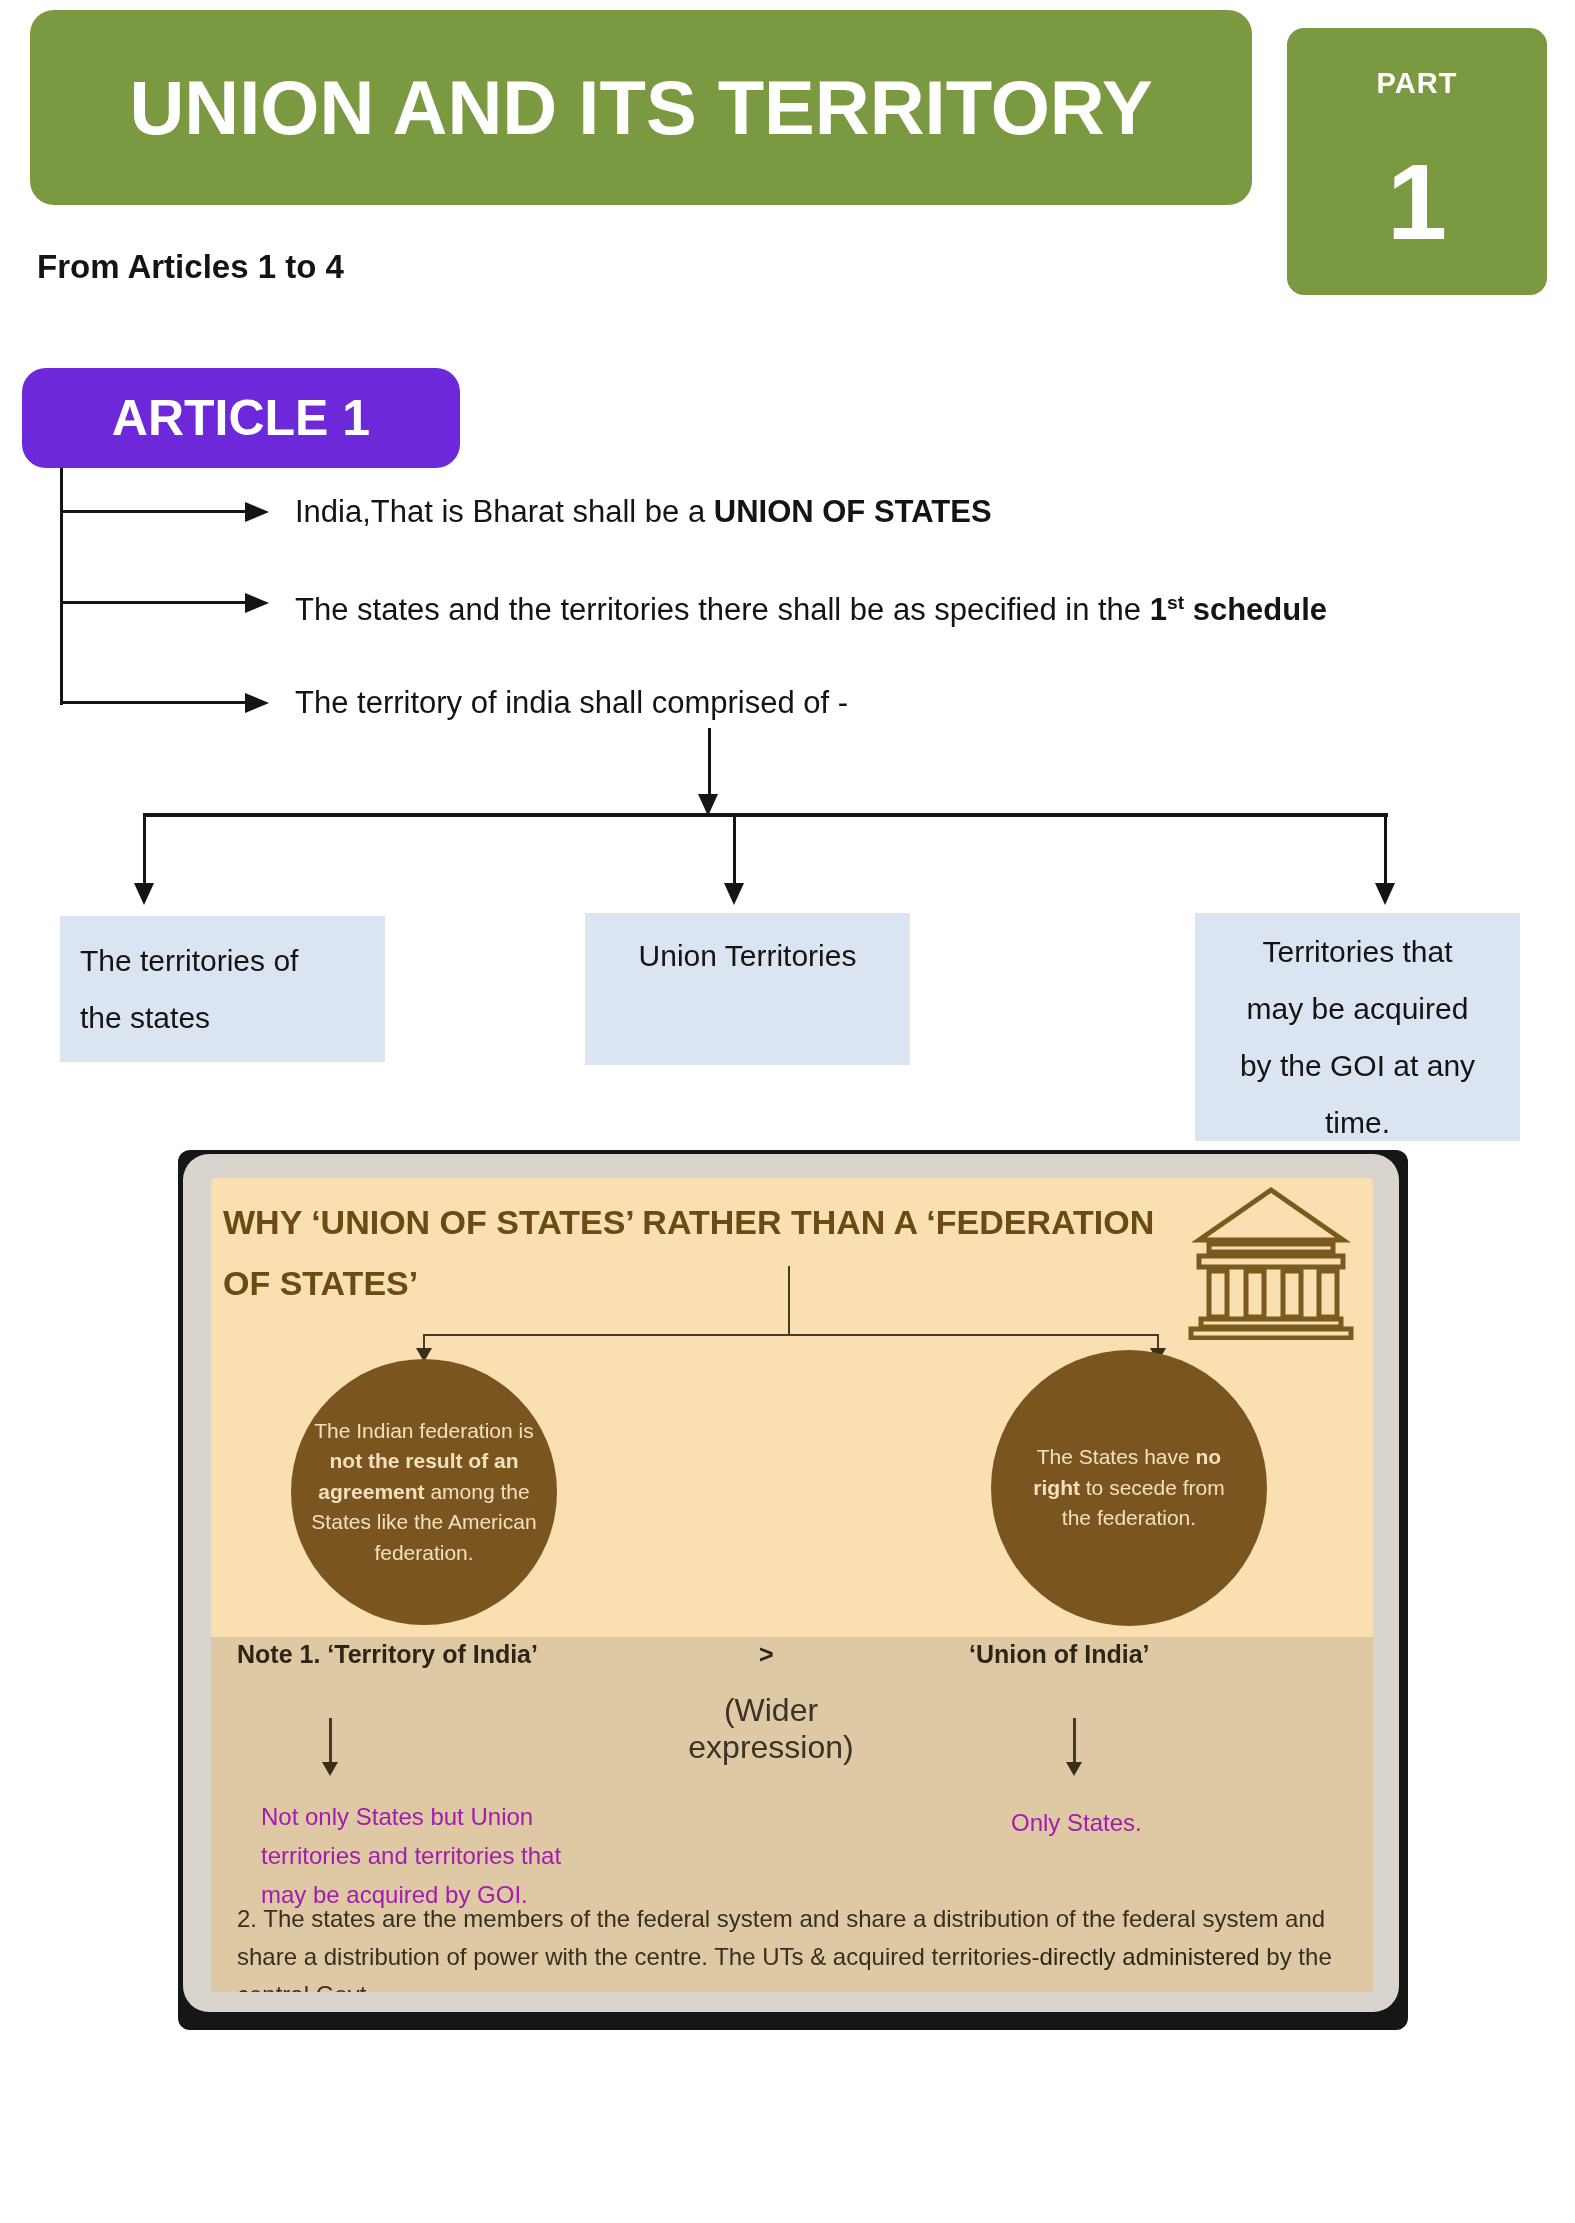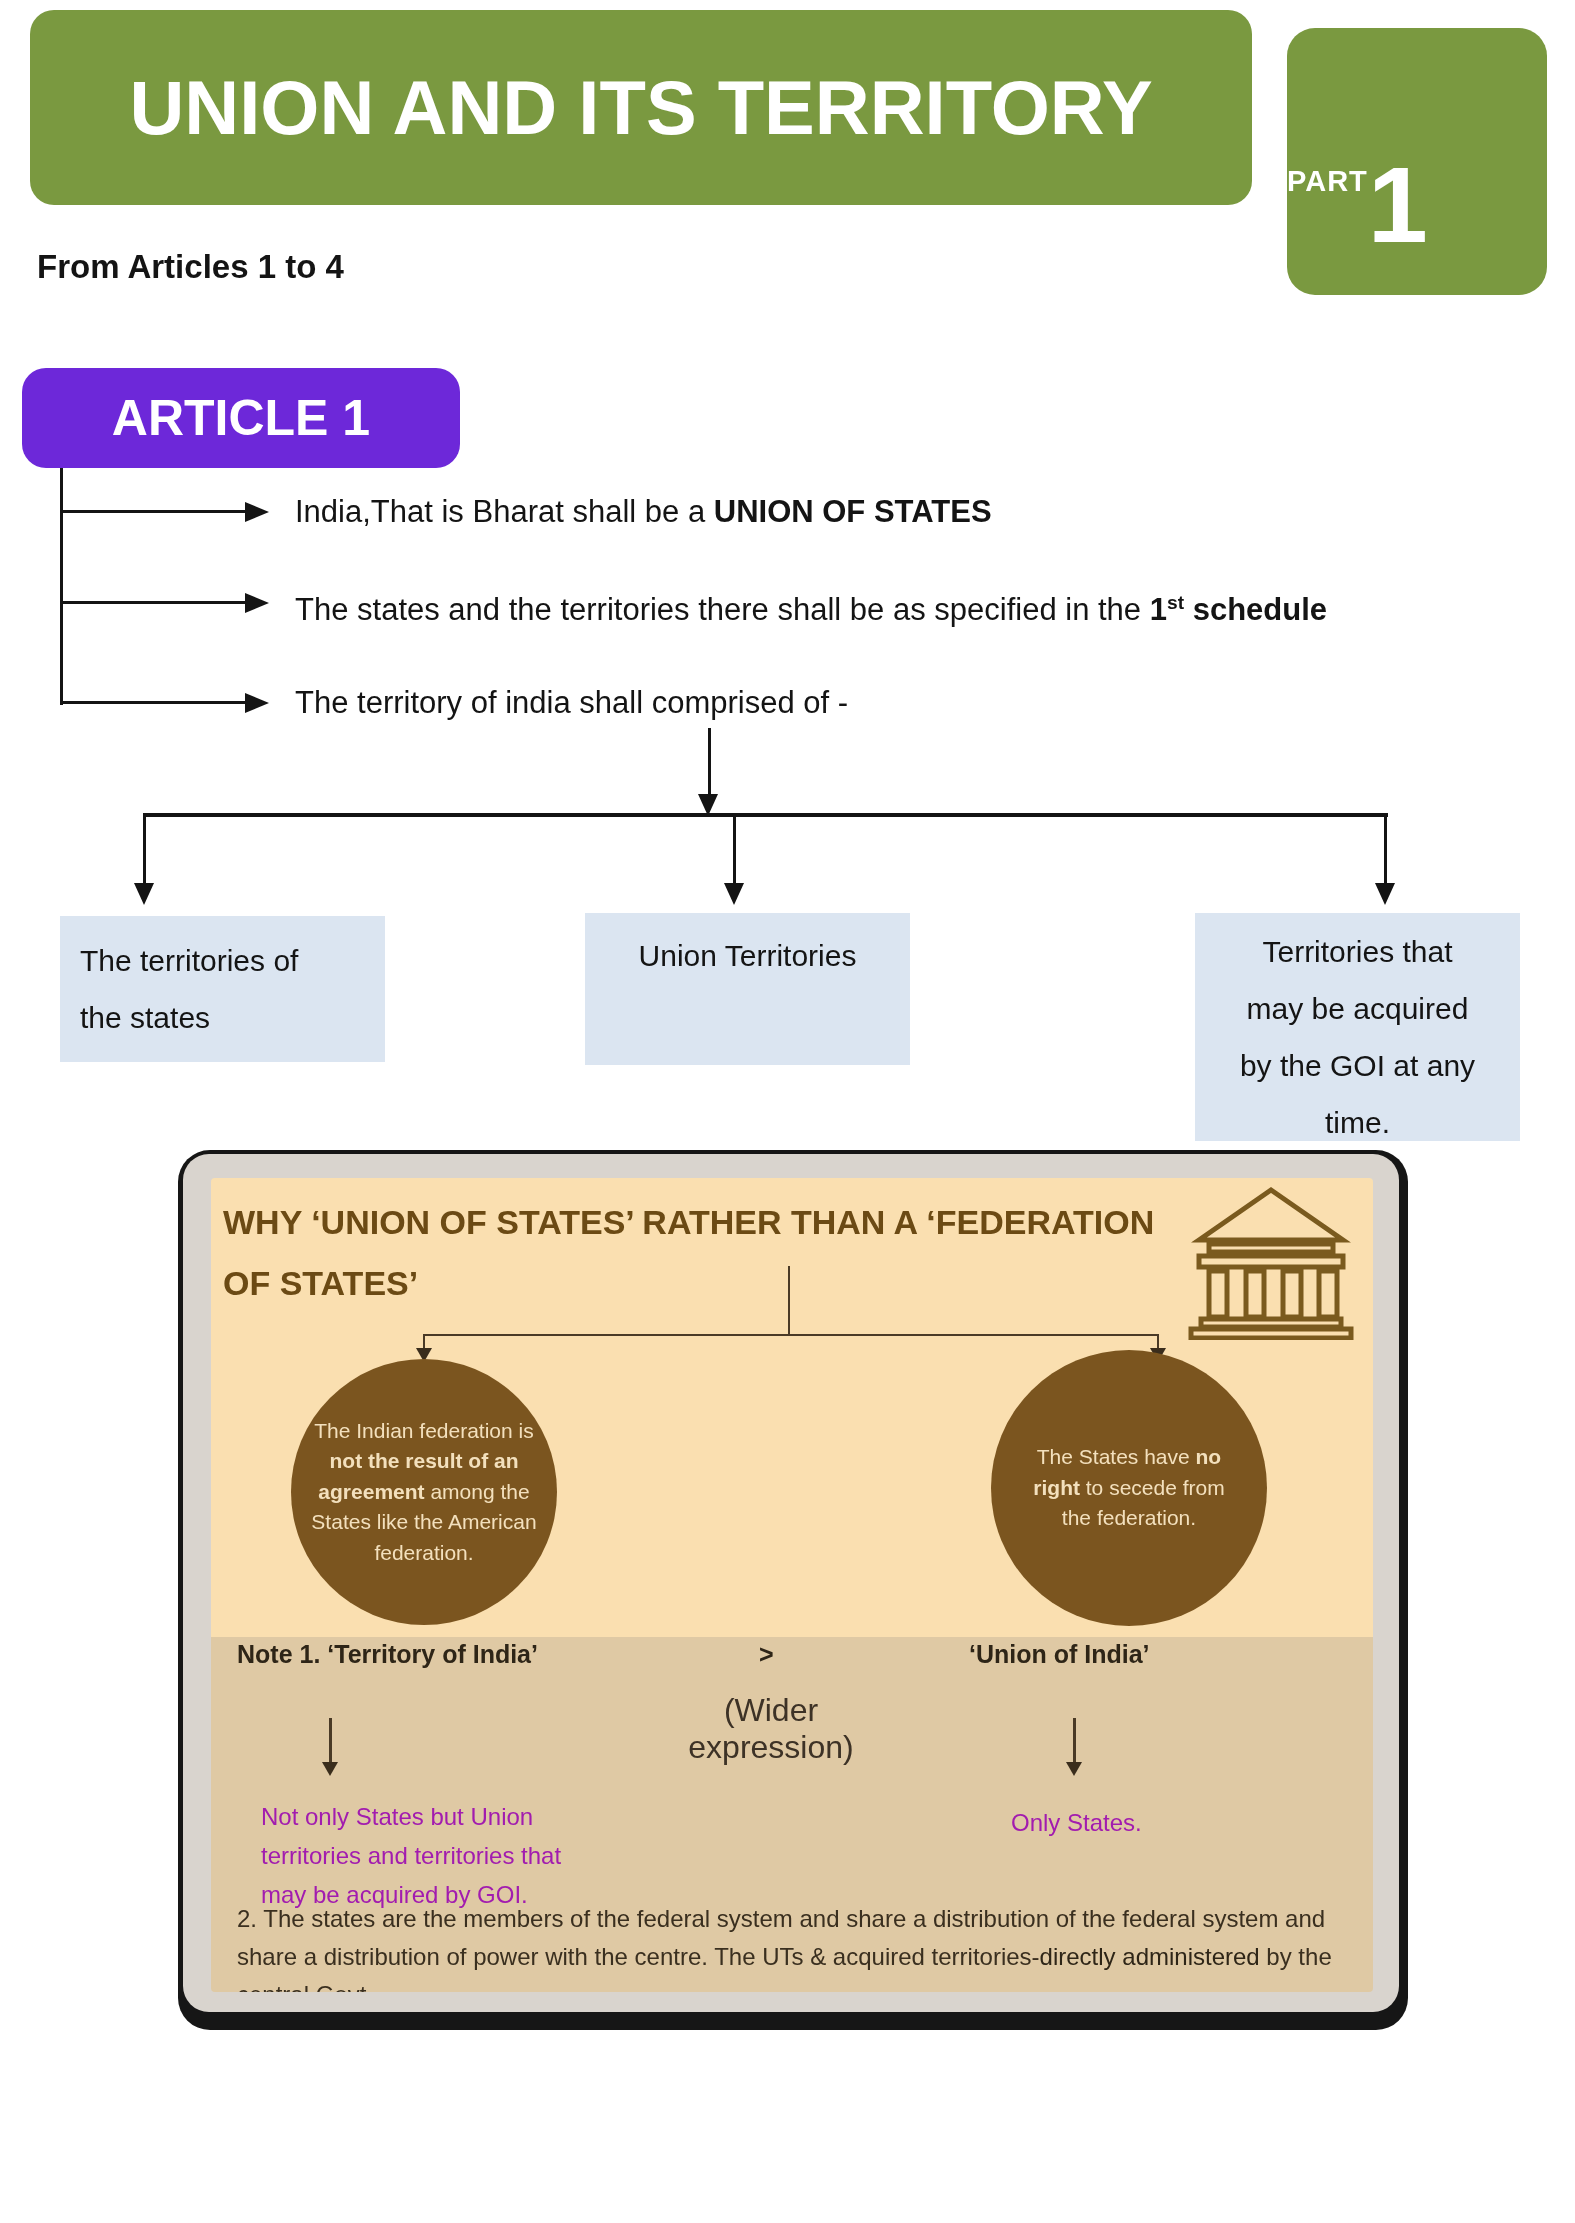--- a/index.html
+++ b/index.html
@@ -12,21 +12,21 @@
   
   .banner{
     left:30px;top:10px;width:1222px;height:195px;background:#7a9940;
     border-radius:24px;display:flex;align-items:center;justify-content:center;
   }
   .banner-title{
     color:#ffffff;font-weight:bold;font-size:76px;letter-spacing:0px;white-space:nowrap;
   }
   .part-badge{
     left:1287px;top:28px;width:260px;height:267px;background:#7a9940;
-    border-radius:28px;display:flex;align-items:center;
+    border-radius:17px;display:flex;flex-direction:column;align-items:center;
     padding-top:39px;box-sizing:border-box;
   }
   .part-label{color:#ffffff;font-weight:bold;font-size:29px;letter-spacing:1px;}
   .part-number{color:#ffffff;font-weight:bold;font-size:108px;line-height:1;margin-top:48px;}
   .subtitle{left:37px;top:248px;font-size:33px;font-weight:bold;}
 
   
   .article-box{
     left:22px;top:368px;width:438px;height:100px;background:#6d28d9;
     border-radius:24px;display:flex;align-items:center;justify-content:center;
@@ -43,21 +43,21 @@
   .point-text b{font-weight:bold;}
   .sup{font-size:0.62em;vertical-align:super;font-weight:bold;}
 
   
   .branch-box{background:#dbe5f1;box-sizing:border-box;font-size:30px;line-height:57px;}
   .bb1{left:60px;top:916px;width:325px;height:146px;padding:16px 0 0 20px;text-align:left;}
   .bb2{left:585px;top:913px;width:325px;height:152px;padding-top:14px;text-align:center;}
   .bb3{left:1195px;top:913px;width:325px;height:228px;padding-top:10px;text-align:center;}
 
   
-  .ig-outer{left:178px;top:1150px;width:1230px;height:880px;background:#161616;border-radius:32px;}
+  .ig-outer{left:178px;top:1150px;width:1230px;height:880px;background:#161616;border-radius:12px;}
   .ig-frame{position:absolute;left:5px;top:4px;right:9px;bottom:18px;background:#d9d4ce;border-radius:26px;}
   .ig-content{position:absolute;left:28px;top:24px;right:26px;bottom:20px;overflow:hidden;border-radius:4px;}
   .ig-band-top{position:absolute;left:0;top:0;width:100%;height:459px;background:#fadfb0;}
   .ig-band-bottom{position:absolute;left:0;top:459px;width:100%;height:360px;background:#dfc9a4;}
 
   .ig-title{left:12px;top:14px;color:#6b4a14;font-weight:bold;font-size:34px;line-height:61px;white-space:nowrap;}
   .ig-line{background:#4a3a26;position:absolute;}
   .ig-arrow-down{width:0;height:0;border-top:14px solid #3a2d1c;border-left:8px solid transparent;border-right:8px solid transparent;position:absolute;}
 
   .circle{

